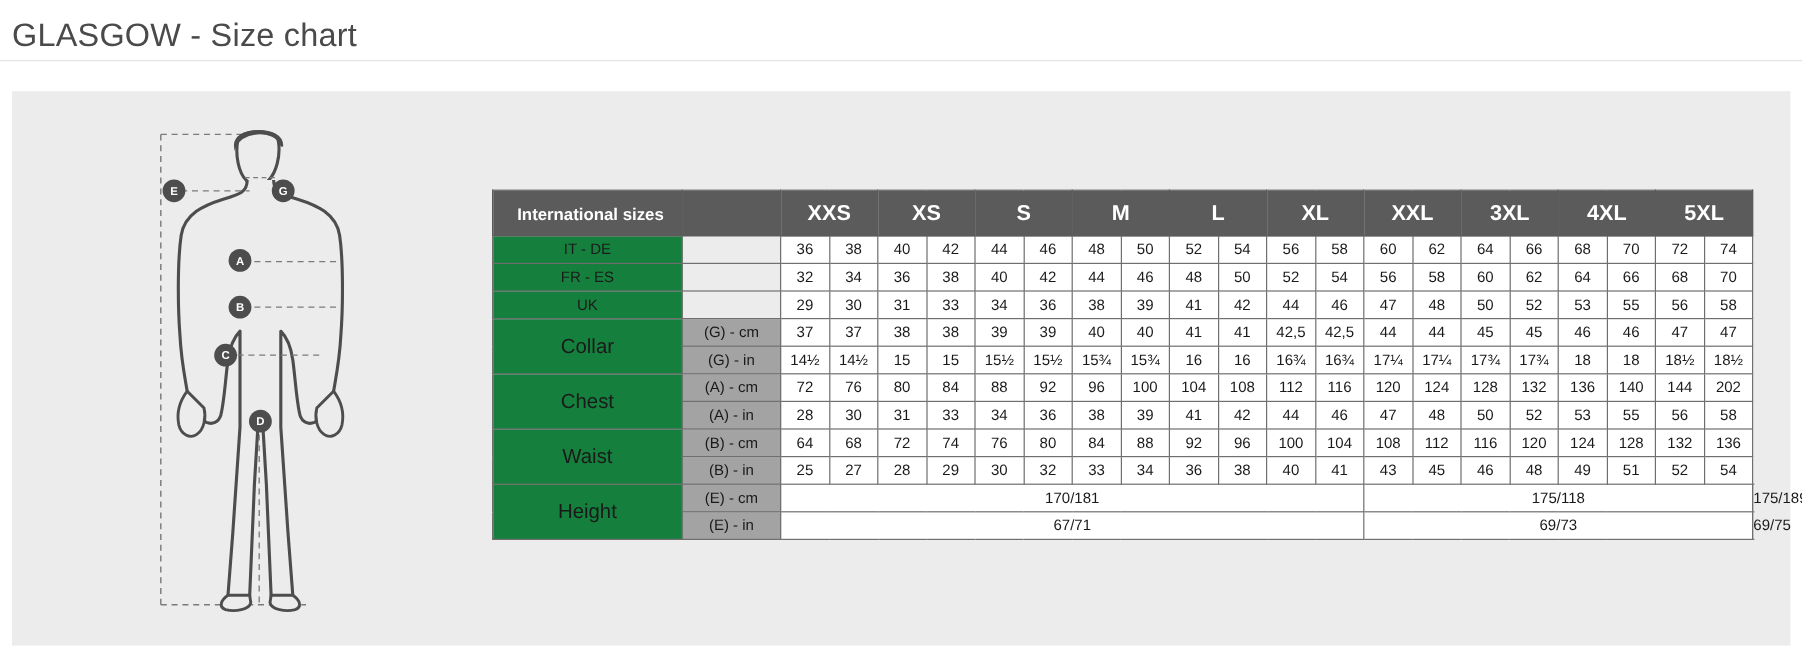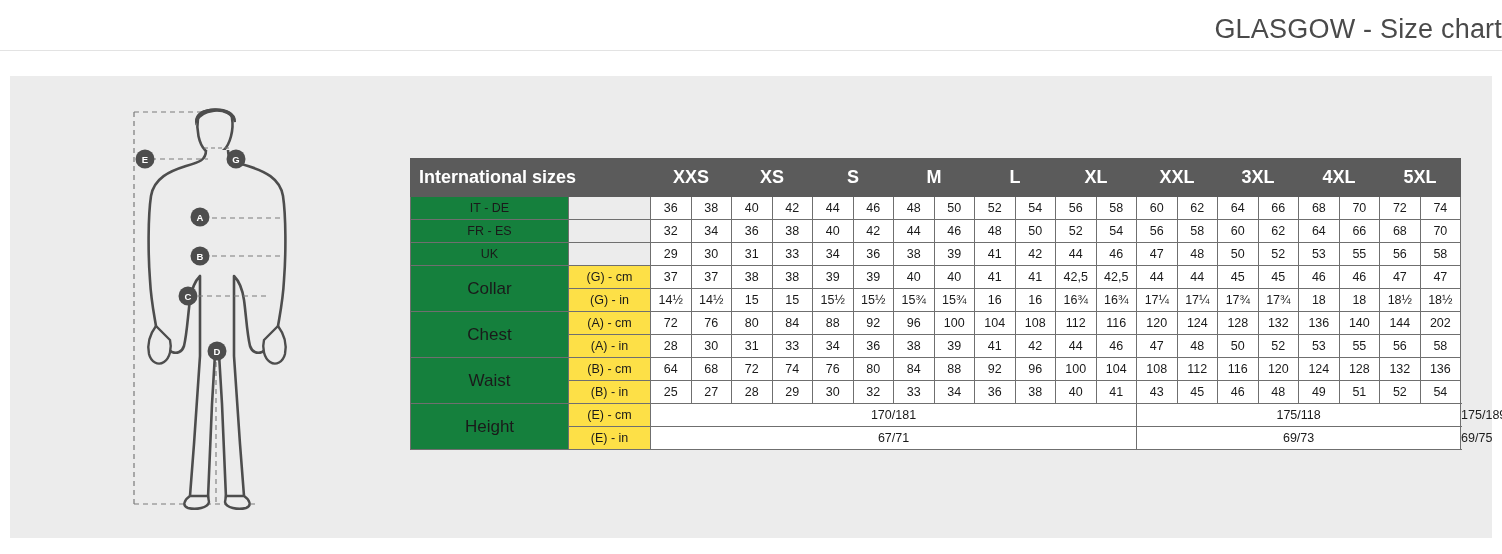--- a/index.html
+++ b/index.html
@@ -11,25 +11,24 @@
   #page {
     width: 1502px; height: 554px;
     position: relative;
     overflow: hidden;
     background: #ffffff;
   }
   .page-title {
     font-size: 27px;
     font-weight: 400;
     color: #4a4a4a;
-    padding: 10px 0 0 0;
+    padding: 10px 0 0 10px;
     letter-spacing: 0.2px;
     height: 50px;
     line-height: 38px;
-    text-align: right;
   }
   .title-rule {
     height: 1px;
     background: #e3e3e3;
     width: 100%;
   }
   .panel {
     position: absolute;
     left: 10px; top: 76px;
     width: 1482px; height: 462px;
@@ -76,34 +75,34 @@
   tr.head th {
     background: #5b5b5b;
     color: #ffffff;
     font-weight: bold;
     border-color: #5b5b5b;
     height: 38px;
     font-size: 18px;
   }
   tr.head th.lbl {
     text-align: left;
-    padding-left: 8px;
-    font-size: 18px;
+    padding-left: 20px;
+    font-size: 14px;
   }
   td.rowlabel {
     text-align: left;
     padding-left: 8px;
     background: #15803d;
     font-size: 13px;
   }
   td.rowlabel.big { font-size: 17px; }
   td.sub {
     text-align: left;
     padding-left: 6px;
-    background: #fde047;
+    background: #a3a3a3;
     font-size: 12px;
   }
   td.blank { background: #ececec; }
   .col-label { width: 158px; }
   .col-sub   { width: 82px; }
   .col-v     { width: 40.5px; }
 </style>
 </head>
 <body>
 

